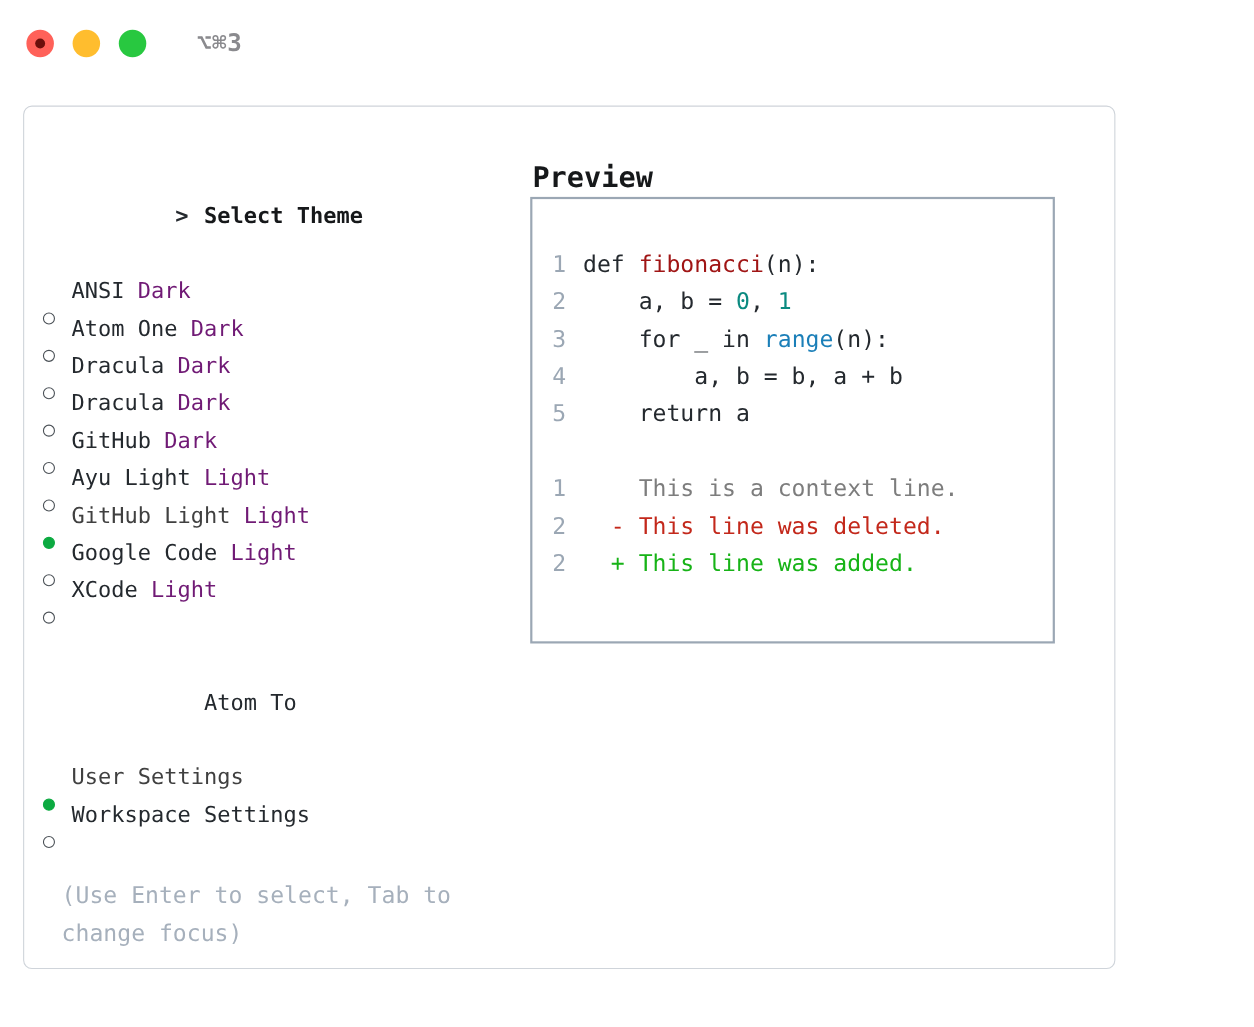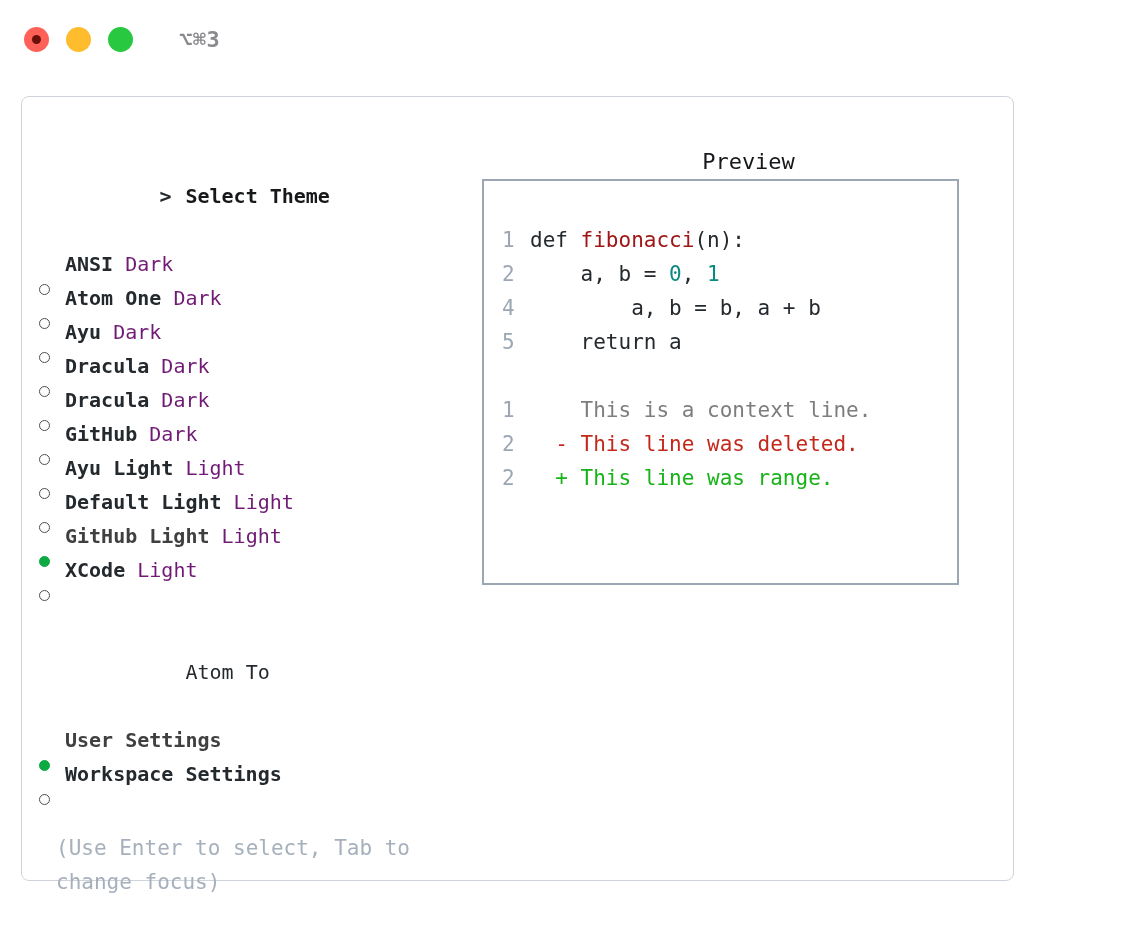--- a/index.html
+++ b/index.html
@@ -124,43 +124,42 @@
     box-sizing: border-box;
   }
   .bullet .dot.hollow {
     border: 1.6px solid #4A5056;
     background: transparent;
   }
   .bullet .dot.filled {
     background: #0CAA41;
     border: 1px solid #0CAA41;
   }
-  .label        { color: #24292E; font-weight: bold; }
+  .label        { color: #24292E; }
   .label.sel    { color: #404040; }
   .variant      { color: #701a75; }
   .spacer-row   { height: 34px; }
 
   .hint {
     font-size: 21px;
     line-height: 34px;
     color: #A6B0BC;
     width: 420px;
     padding-left: 17px;
     margin-top: 40px;
     box-sizing: border-box;
   }
 
   
   .preview-title {
-    font-size: 22px;
-    font-weight: normal;
+    font-size: 26px;
+    font-weight: bold;
     color: #16181A;
     line-height: 34px;
     margin-left: 2px;
-    text-align: center;
   }
   .preview-box {
     width: 477px;
     height: 406px;
     border: 2px solid #9BA7B4;
     box-sizing: border-box;
     background: #ffffff;
     padding: 42px 0 0 18px;
   }
   .code-line {
@@ -204,27 +203,26 @@
 
       <div class="col-left">
 
         <div class="row header-row">
           <span class="marker">&gt;</span><span>Select Theme</span>
         </div>
 
         <div id="theme-items">
             <div class="row"><span class="bullet"><span class="dot hollow"></span></span><span class="label">ANSI</span><span> </span><span class="variant">Dark</span></div>
             <div class="row"><span class="bullet"><span class="dot hollow"></span></span><span class="label">Atom One</span><span> </span><span class="variant">Dark</span></div>
-            <div class="row"><span class="bullet"><span class="dot hollow"></span></span><span class="label">Ayu</span><span> </span><span class="variant">Dark</span></div>
             <div class="row"><span class="bullet"><span class="dot hollow"></span></span><span class="label">Dracula</span><span> </span><span class="variant">Dark</span></div>
             <div class="row"><span class="bullet"><span class="dot hollow"></span></span><span class="label">Dracula</span><span> </span><span class="variant">Dark</span></div>
             <div class="row"><span class="bullet"><span class="dot hollow"></span></span><span class="label">GitHub</span><span> </span><span class="variant">Dark</span></div>
             <div class="row"><span class="bullet"><span class="dot hollow"></span></span><span class="label">Ayu Light</span><span> </span><span class="variant">Light</span></div>
-            <div class="row"><span class="bullet"><span class="dot hollow"></span></span><span class="label">Default Light</span><span> </span><span class="variant">Light</span></div>
             <div class="row"><span class="bullet"><span class="dot filled"></span></span><span class="label sel">GitHub Light</span><span> </span><span class="variant">Light</span></div>
+            <div class="row"><span class="bullet"><span class="dot hollow"></span></span><span class="label">Google Code</span><span> </span><span class="variant">Light</span></div>
             <div class="row"><span class="bullet"><span class="dot hollow"></span></span><span class="label">XCode</span><span> </span><span class="variant">Light</span></div>
           </div>
 
         <div class="spacer-row"></div>
 
         <div class="row">
           <span class="marker"></span><span>Atom To</span>
         </div>
 
         <div id="apply-items">
@@ -234,27 +232,28 @@
 
         <div class="hint">(Use Enter to select, Tab to change focus)</div>
       </div>
 
       <div class="col-right">
         <div class="preview-title">Preview</div>
         <div class="preview-box">
           <div id="code-block">
               <div class="code-line"><span class="ln">1</span><span class="tok-plain">def </span><span class="tok-fn">fibonacci</span><span class="tok-plain">(n):</span></div>
               <div class="code-line"><span class="ln">2</span><span class="tok-plain">    a, b = </span><span class="tok-num">0</span><span class="tok-plain">, </span><span class="tok-num">1</span></div>
+              <div class="code-line"><span class="ln">3</span><span class="tok-plain">    for _ in </span><span class="tok-call">range</span><span class="tok-plain">(n):</span></div>
               <div class="code-line"><span class="ln">4</span><span class="tok-plain">        a, b = b, a + b</span></div>
               <div class="code-line"><span class="ln">5</span><span class="tok-plain">    return a</span></div>
             </div>
           <div class="blank-code"></div>
           <div id="diff-block">
               <div class="code-line"><span class="ln">1</span><span class="diff-ctx">    </span><span class="diff-ctx">This is a context line.</span></div>
               <div class="code-line"><span class="ln">2</span><span class="diff-del">  - </span><span class="diff-del">This line was deleted.</span></div>
-              <div class="code-line"><span class="ln">2</span><span class="diff-add">  + </span><span class="diff-add">This line was range.</span></div>
+              <div class="code-line"><span class="ln">2</span><span class="diff-add">  + </span><span class="diff-add">This line was added.</span></div>
             </div>
         </div>
       </div>
 
     </div>
   </div>
 </div>
 
 </body></html>

